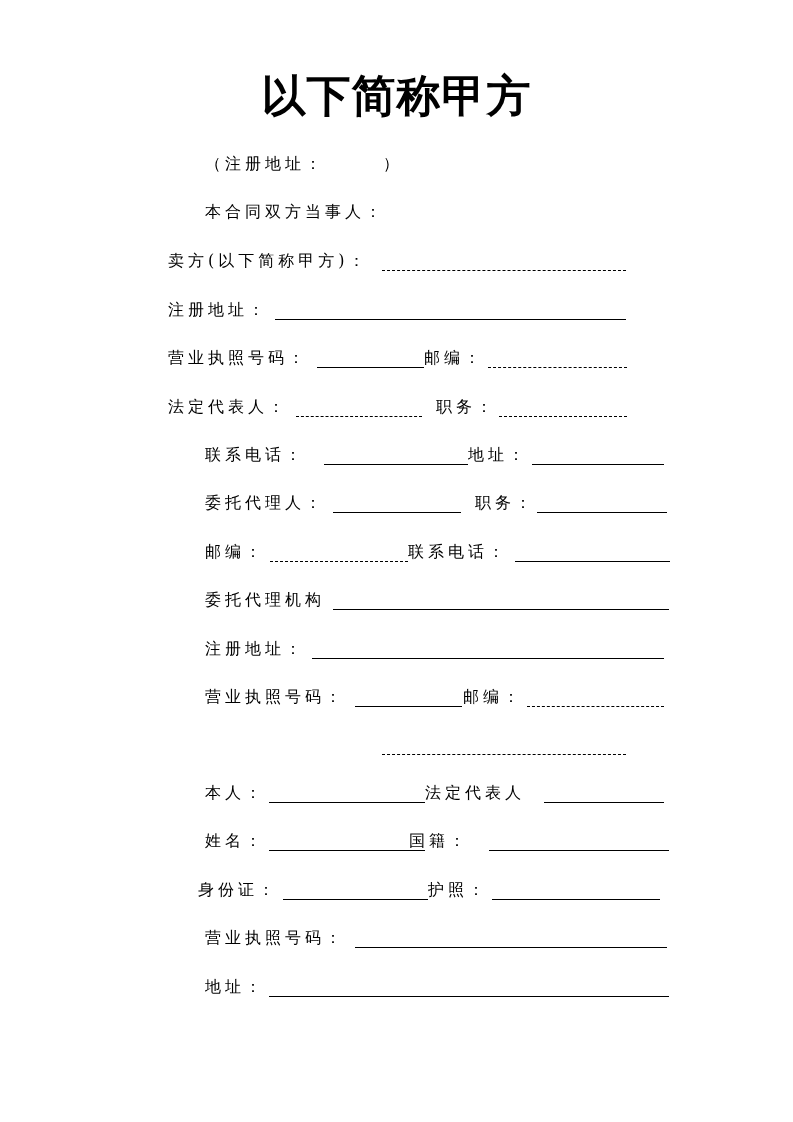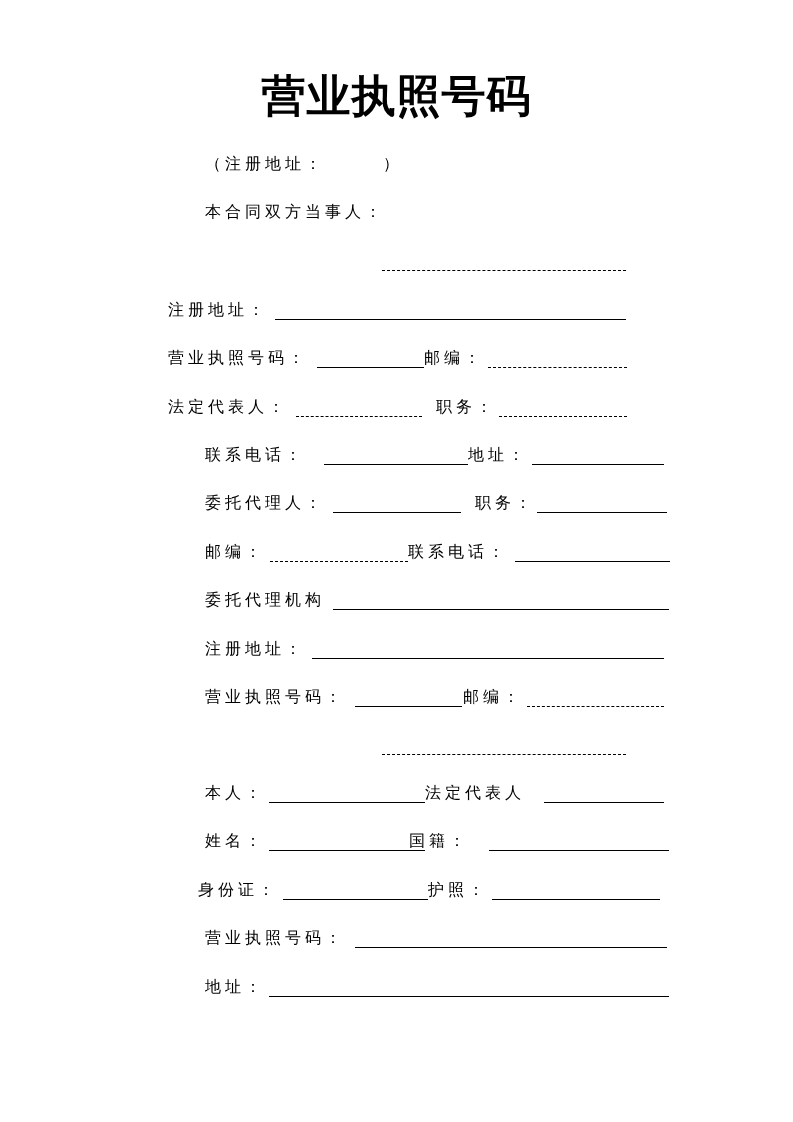--- a/index.html
+++ b/index.html
@@ -10,32 +10,33 @@
            letter-spacing: 1px; line-height: 60px; }
   .row { position: absolute; height: 24px; line-height: 24px; font-size: 16px;
          letter-spacing: 4px; white-space: nowrap; }
   .lbl { position: absolute; top: 0; }
   .uline { position: absolute; top: 21px; height: 0; border-bottom: 1px solid #000; }
   .dash { position: absolute; top: 21px; height: 0; border-bottom: 1px dashed #000; }
 </style>
 </head>
 <body>
 
-<div class="title">营业执照号码</div>
+<div class="title">以下简称甲方</div>
 
 <div class="row" style="top:152px;left:205px;">
   <span class="lbl" style="left:0;">（注册地址：</span>
   <span class="lbl" style="left:178px;">）</span>
 </div>
 
 <div class="row" style="top:200px;left:205px;">
   <span class="lbl">本合同双方当事人：</span>
 </div>
 
 <div class="row" style="top:249px;left:168px;width:460px;">
+  <span class="lbl">卖方(以下简称甲方)：</span>
   <span class="dash" style="left:214px;width:244px;"></span>
 </div>
 
 <div class="row" style="top:298px;left:168px;width:460px;">
   <span class="lbl">注册地址：</span>
   <span class="uline" style="left:107px;width:351px;"></span>
 </div>
 
 <div class="row" style="top:346px;left:168px;width:460px;">
   <span class="lbl">营业执照号码：</span>

